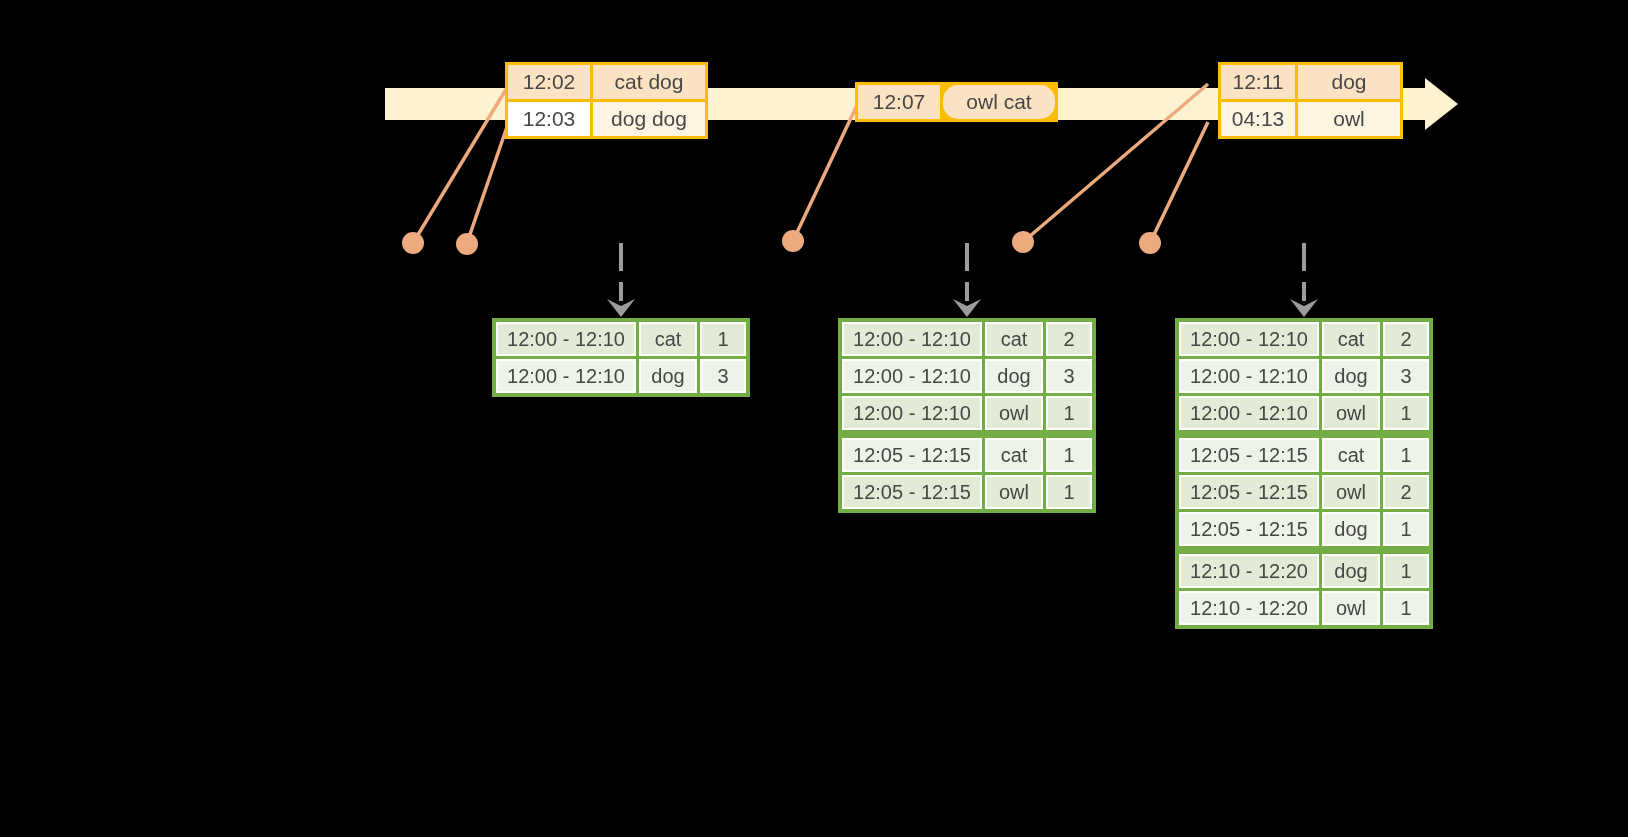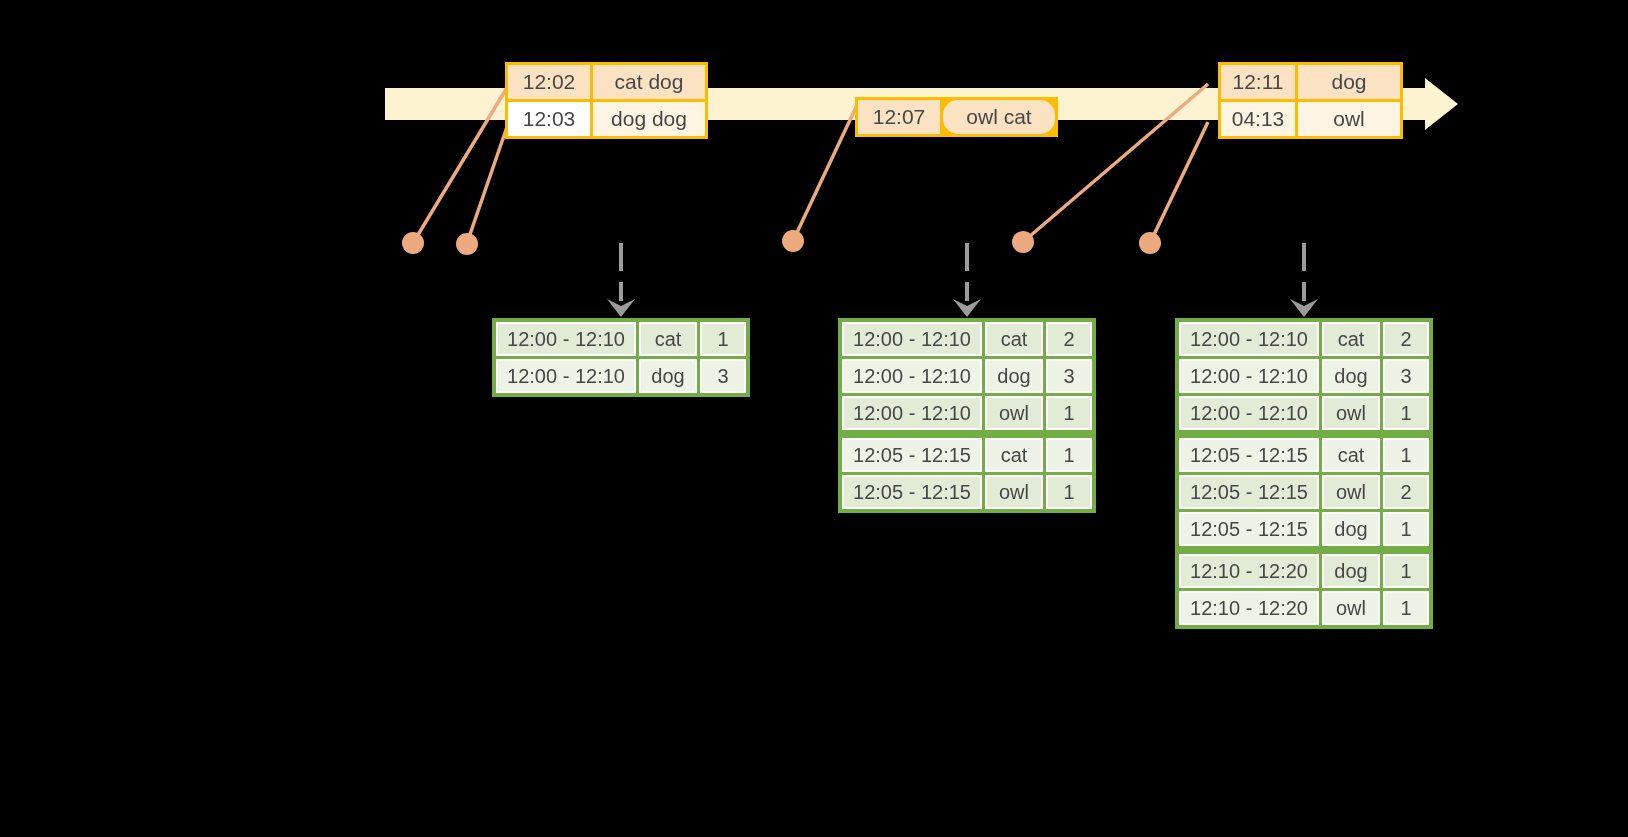--- a/index.html
+++ b/index.html
@@ -73,21 +73,21 @@
       <polygon class="head" points="1290,299 1304,317 1318,299 1304,306" fill="#9c9c9c"></polygon>
     </g>
   </svg>
 
   <div class="etable" id="etable-0" style="left:505px; top:62px; grid-template-columns:82px 112px;">
       <div class="ecell" style="background: rgb(251, 226, 195);">12:02</div>
       <div class="ecell" style="background: rgb(251, 226, 195); text-align: center;">cat dog</div>
       <div class="ecell" style="background: #ffffff;">12:03</div>
       <div class="ecell" style="background: rgb(253, 244, 226);">dog dog</div>
     </div>
-  <div class="etable" id="etable-1" style="left:855px; top:97px; grid-template-columns:82px 112px;">
+  <div class="etable" id="etable-1" style="left:855px; top:82px; grid-template-columns:82px 112px;">
       <div class="ecell" style="background: rgb(251, 226, 195);">12:07</div>
       <div class="ecell" style="background: rgb(251, 226, 195); border-radius: 15px;">owl cat</div>
     </div>
   <div class="etable" id="etable-2" style="left:1205px; top:62px; grid-template-columns:74px 102px;margin-left:13px;">
       <div class="ecell" style="background: rgb(251, 226, 195);">12:11</div>
       <div class="ecell" style="background: rgb(251, 226, 195);">dog</div>
       <div class="ecell" style="background: rgb(253, 244, 226);">04:13</div>
       <div class="ecell" style="background: rgb(253, 244, 226);">owl</div>
     </div>
 

